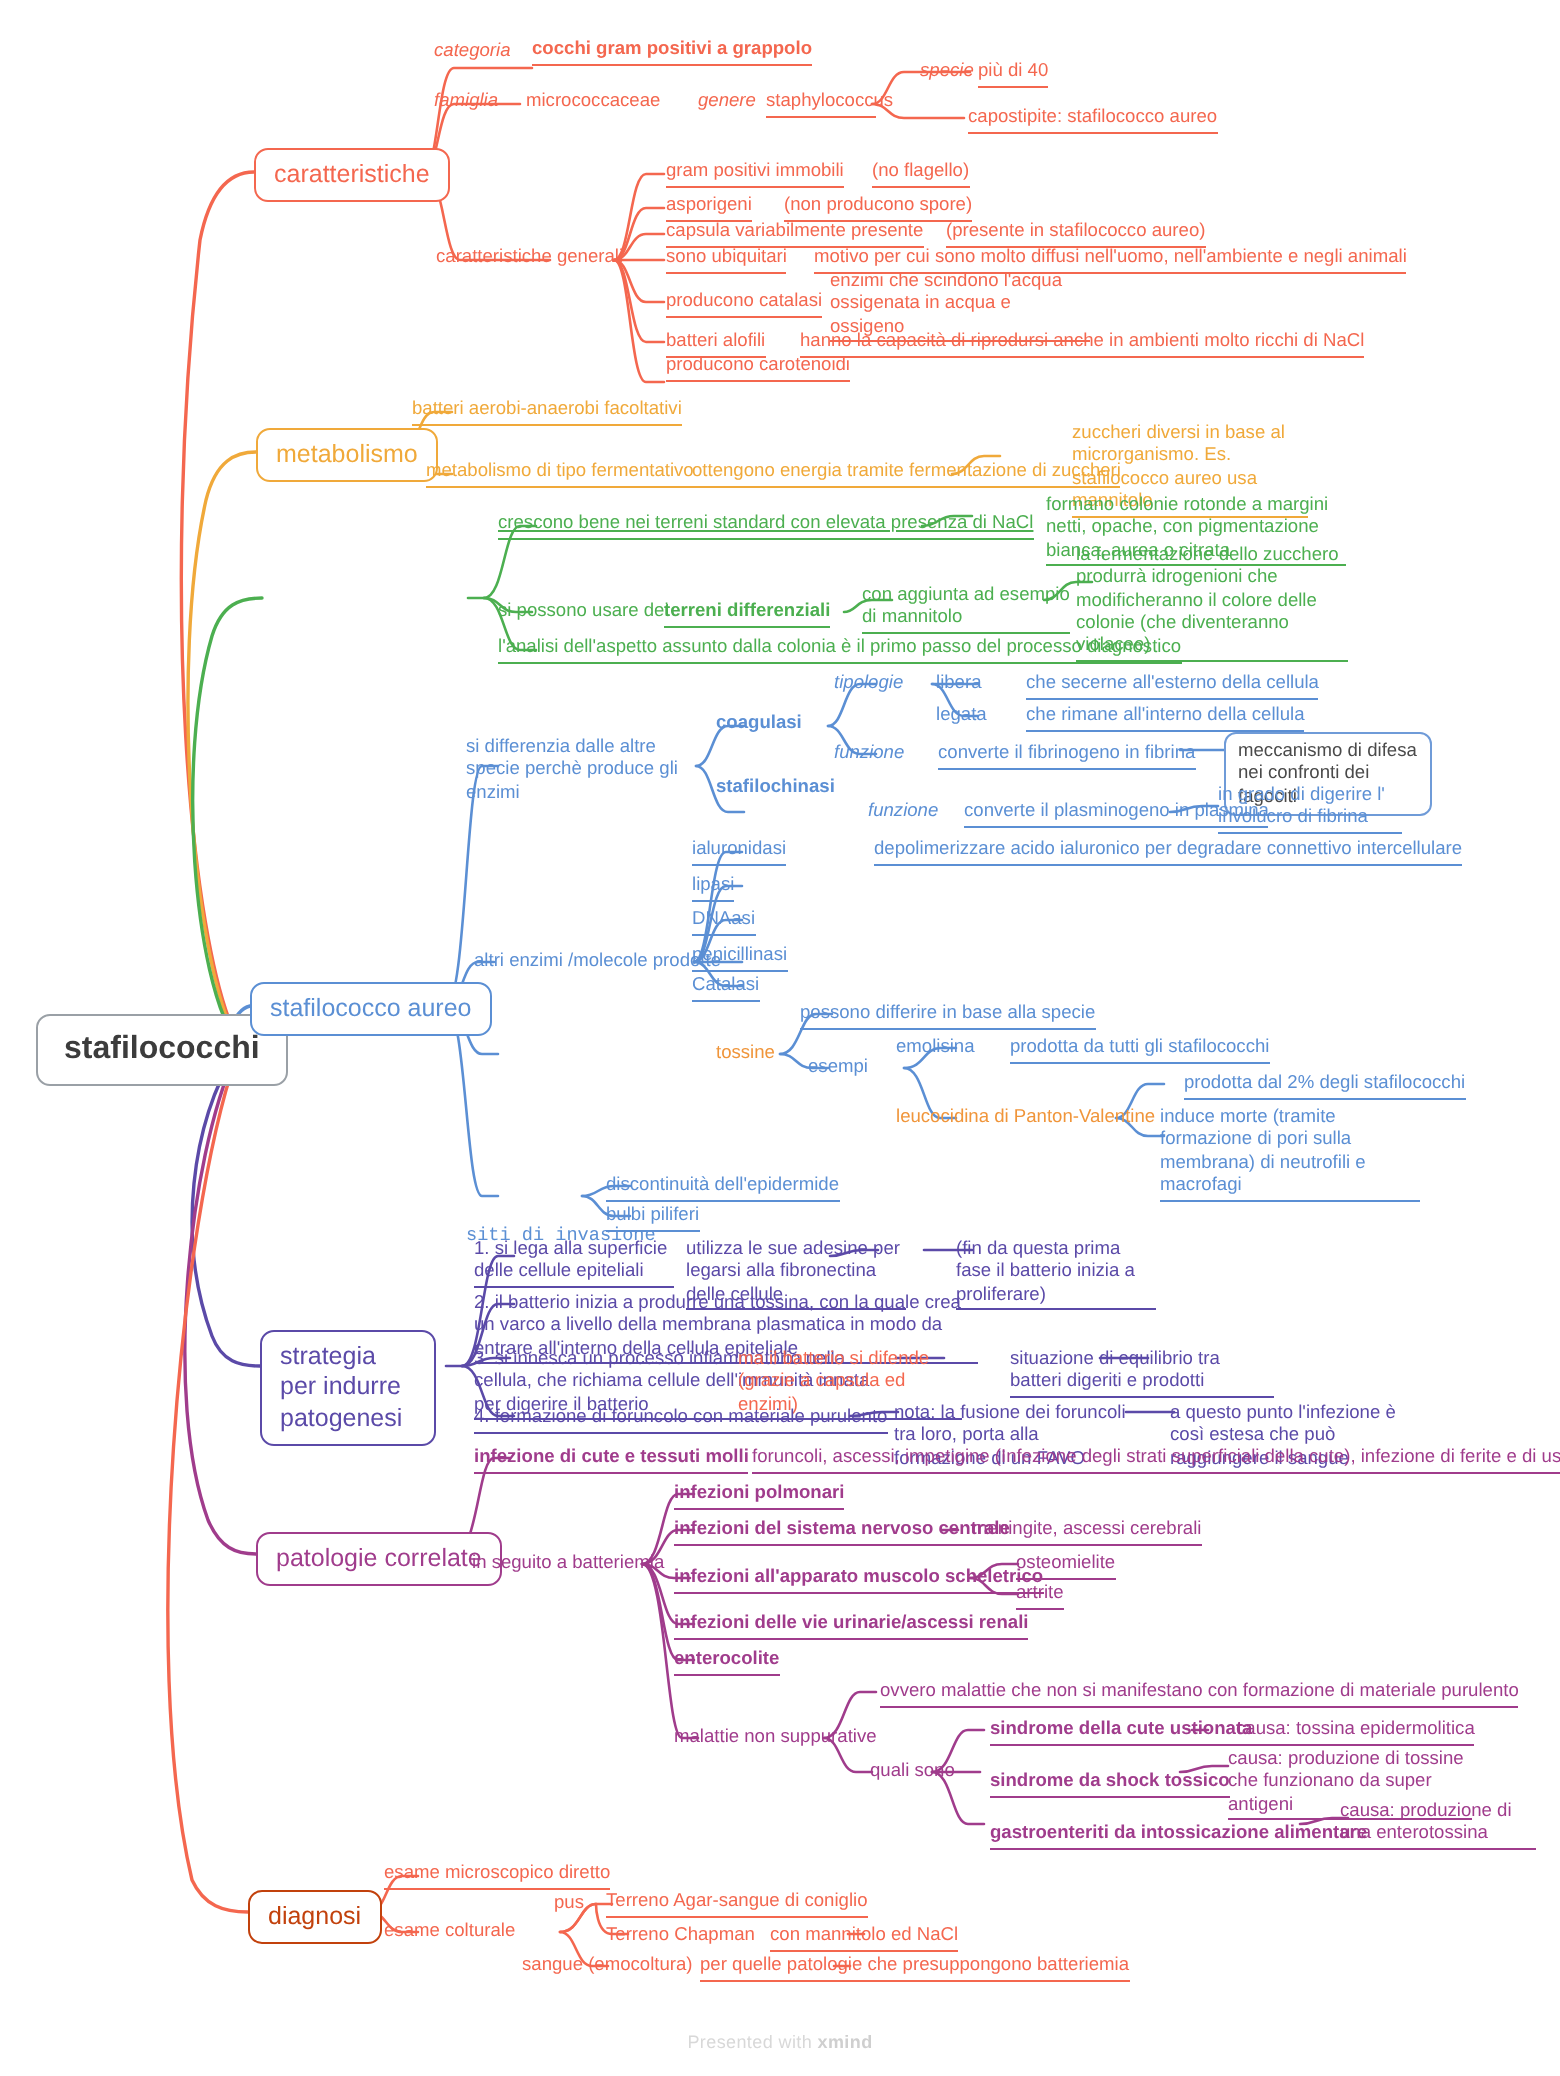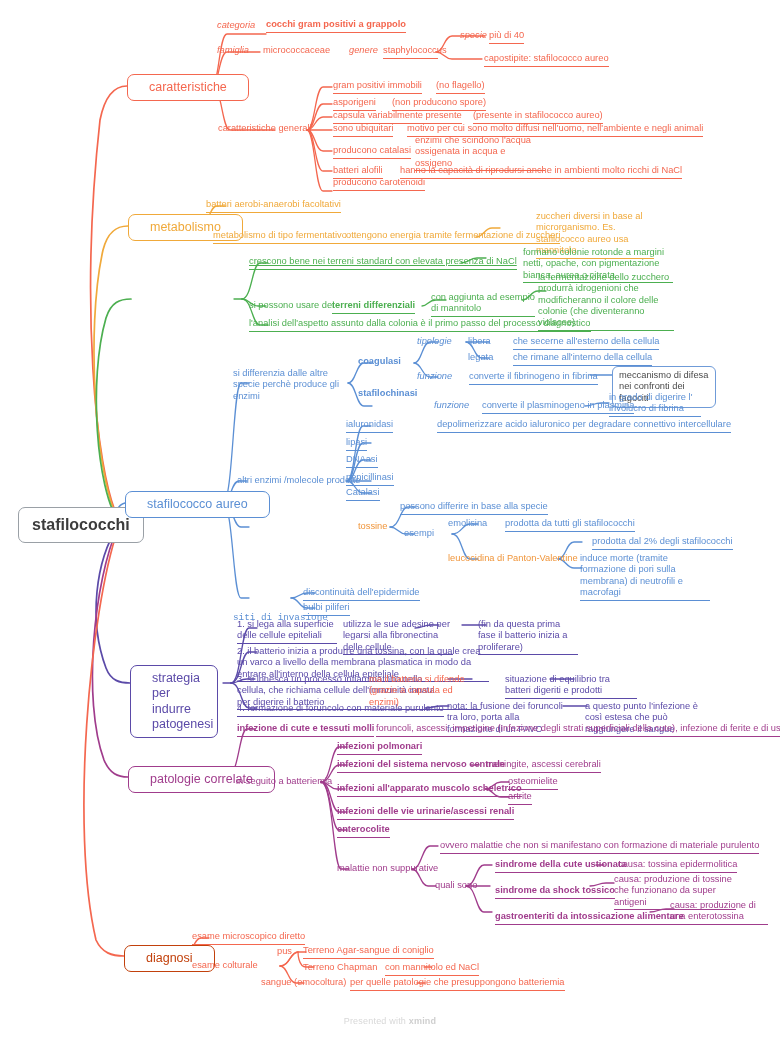--- a/index.html
+++ b/index.html
@@ -18,21 +18,21 @@
   .node { position:absolute; white-space:nowrap; line-height:1.22; }
 
   
   .root {
     border:1px solid #9aa0a6; border-radius:7px; background:#fff;
     padding:7px 13px; font-size:16px; font-weight:bold; color:#3c3c3c;
   }
   
   .main {
     border:1.4px solid currentColor; border-radius:7px; background:#fff;
-    padding:5px 21px; font-size:12.5px; color:#3c3c3c; font-weight:normal;
+    padding:5px 9px; font-size:12.5px; color:#3c3c3c; font-weight:normal;
   }
   .main.wrap { white-space:normal; }
 
   
   .leaf { font-size:9.3px; padding-bottom:1.5px; border-bottom:1.3px solid currentColor; color:#5a5a5a; }
   .leaf.nb { border-bottom:none; }
   .leaf.wrap { white-space:normal; }
   .bold { font-weight:bold; color:#3c3c3c; }
   .ital { font-style:italic; }
   .gray { color:#6d6d6d; }

